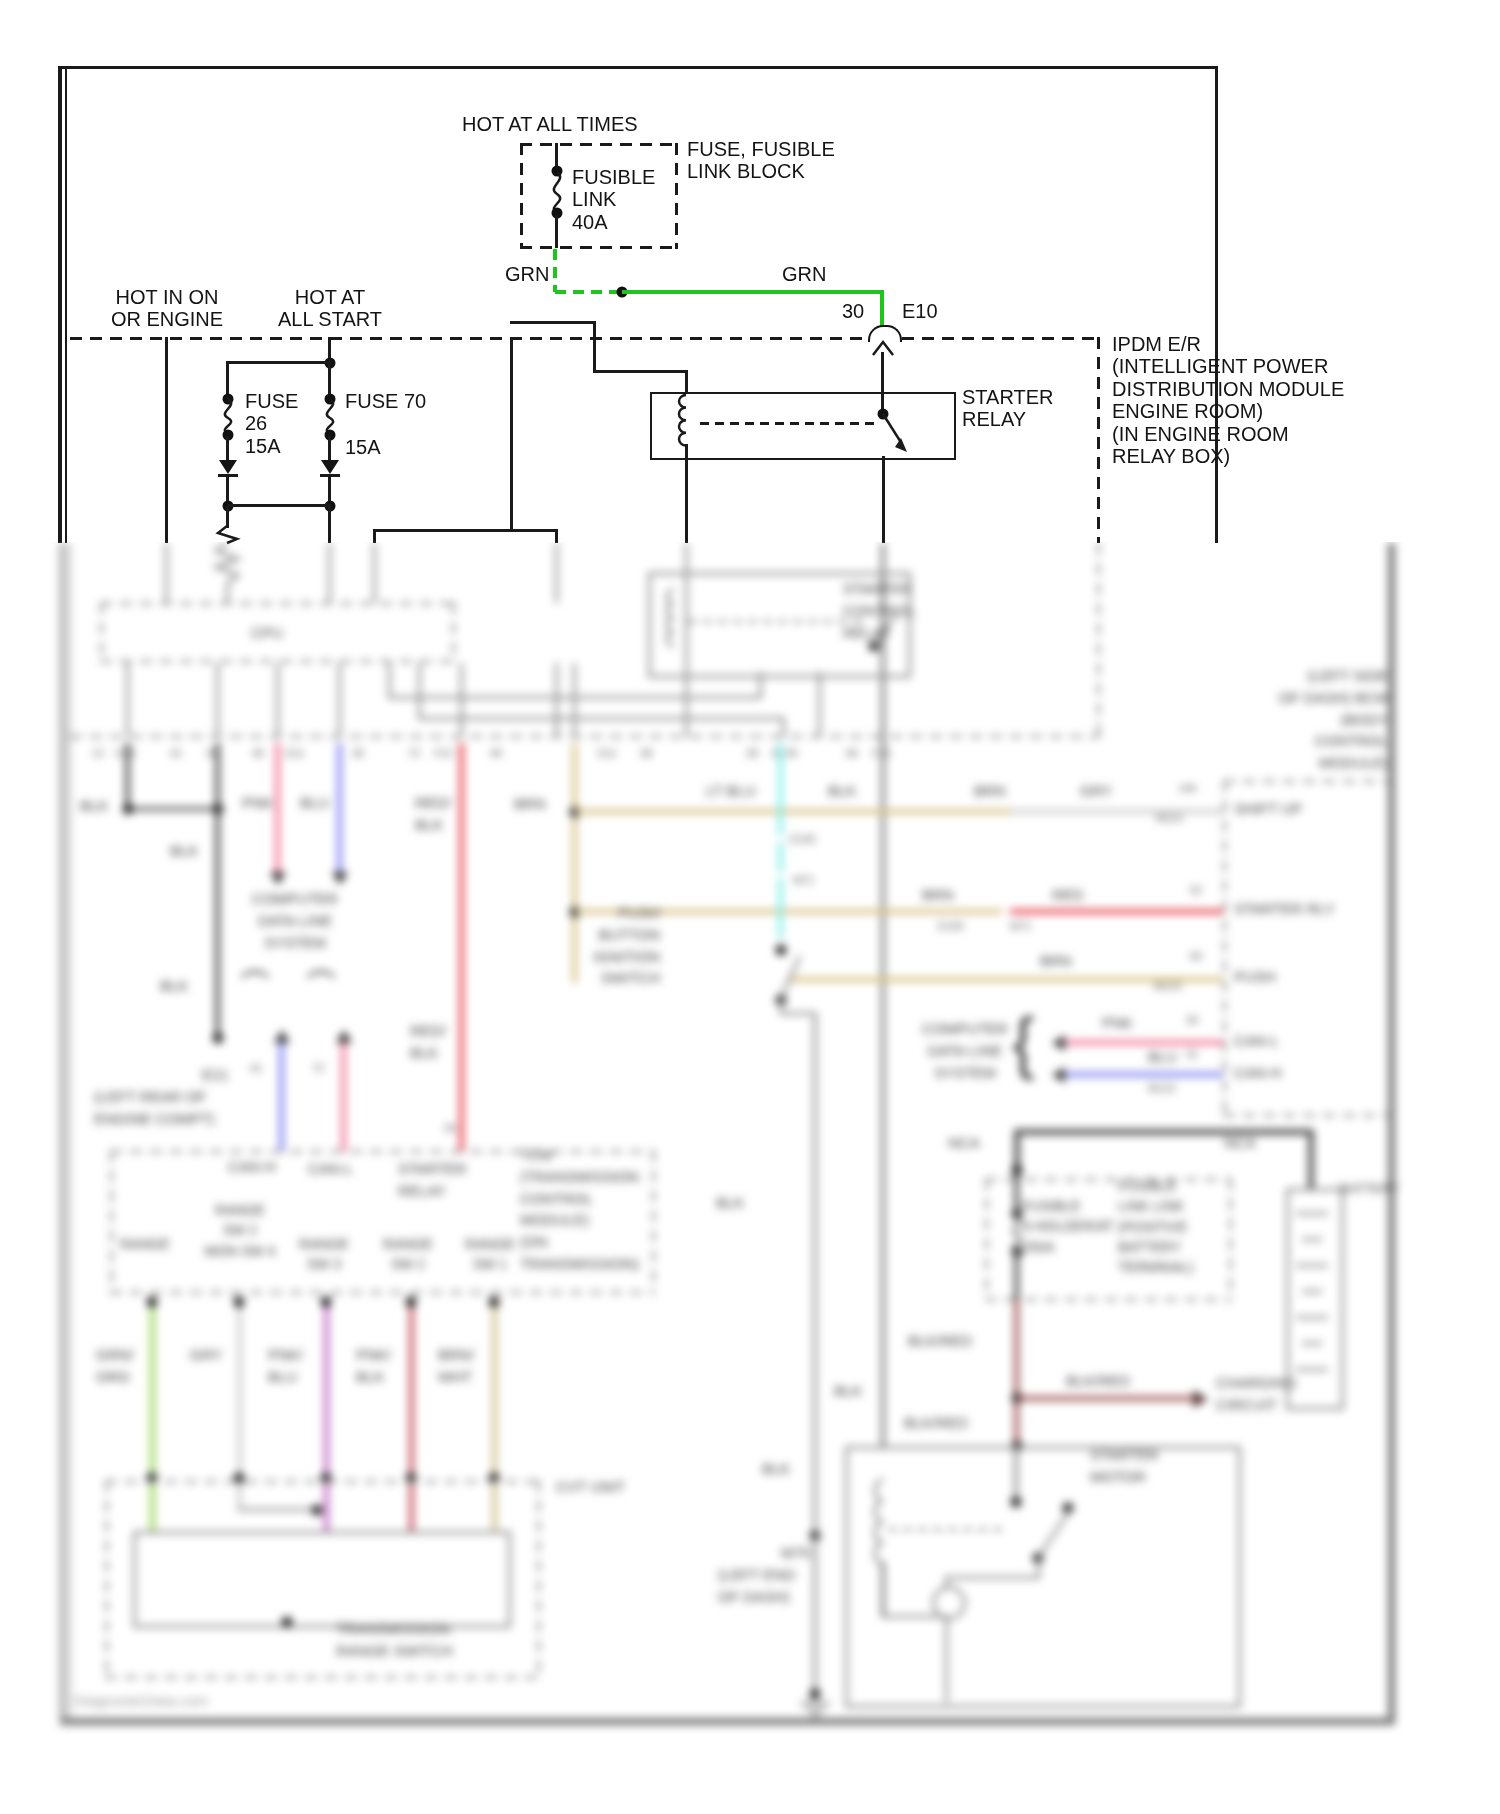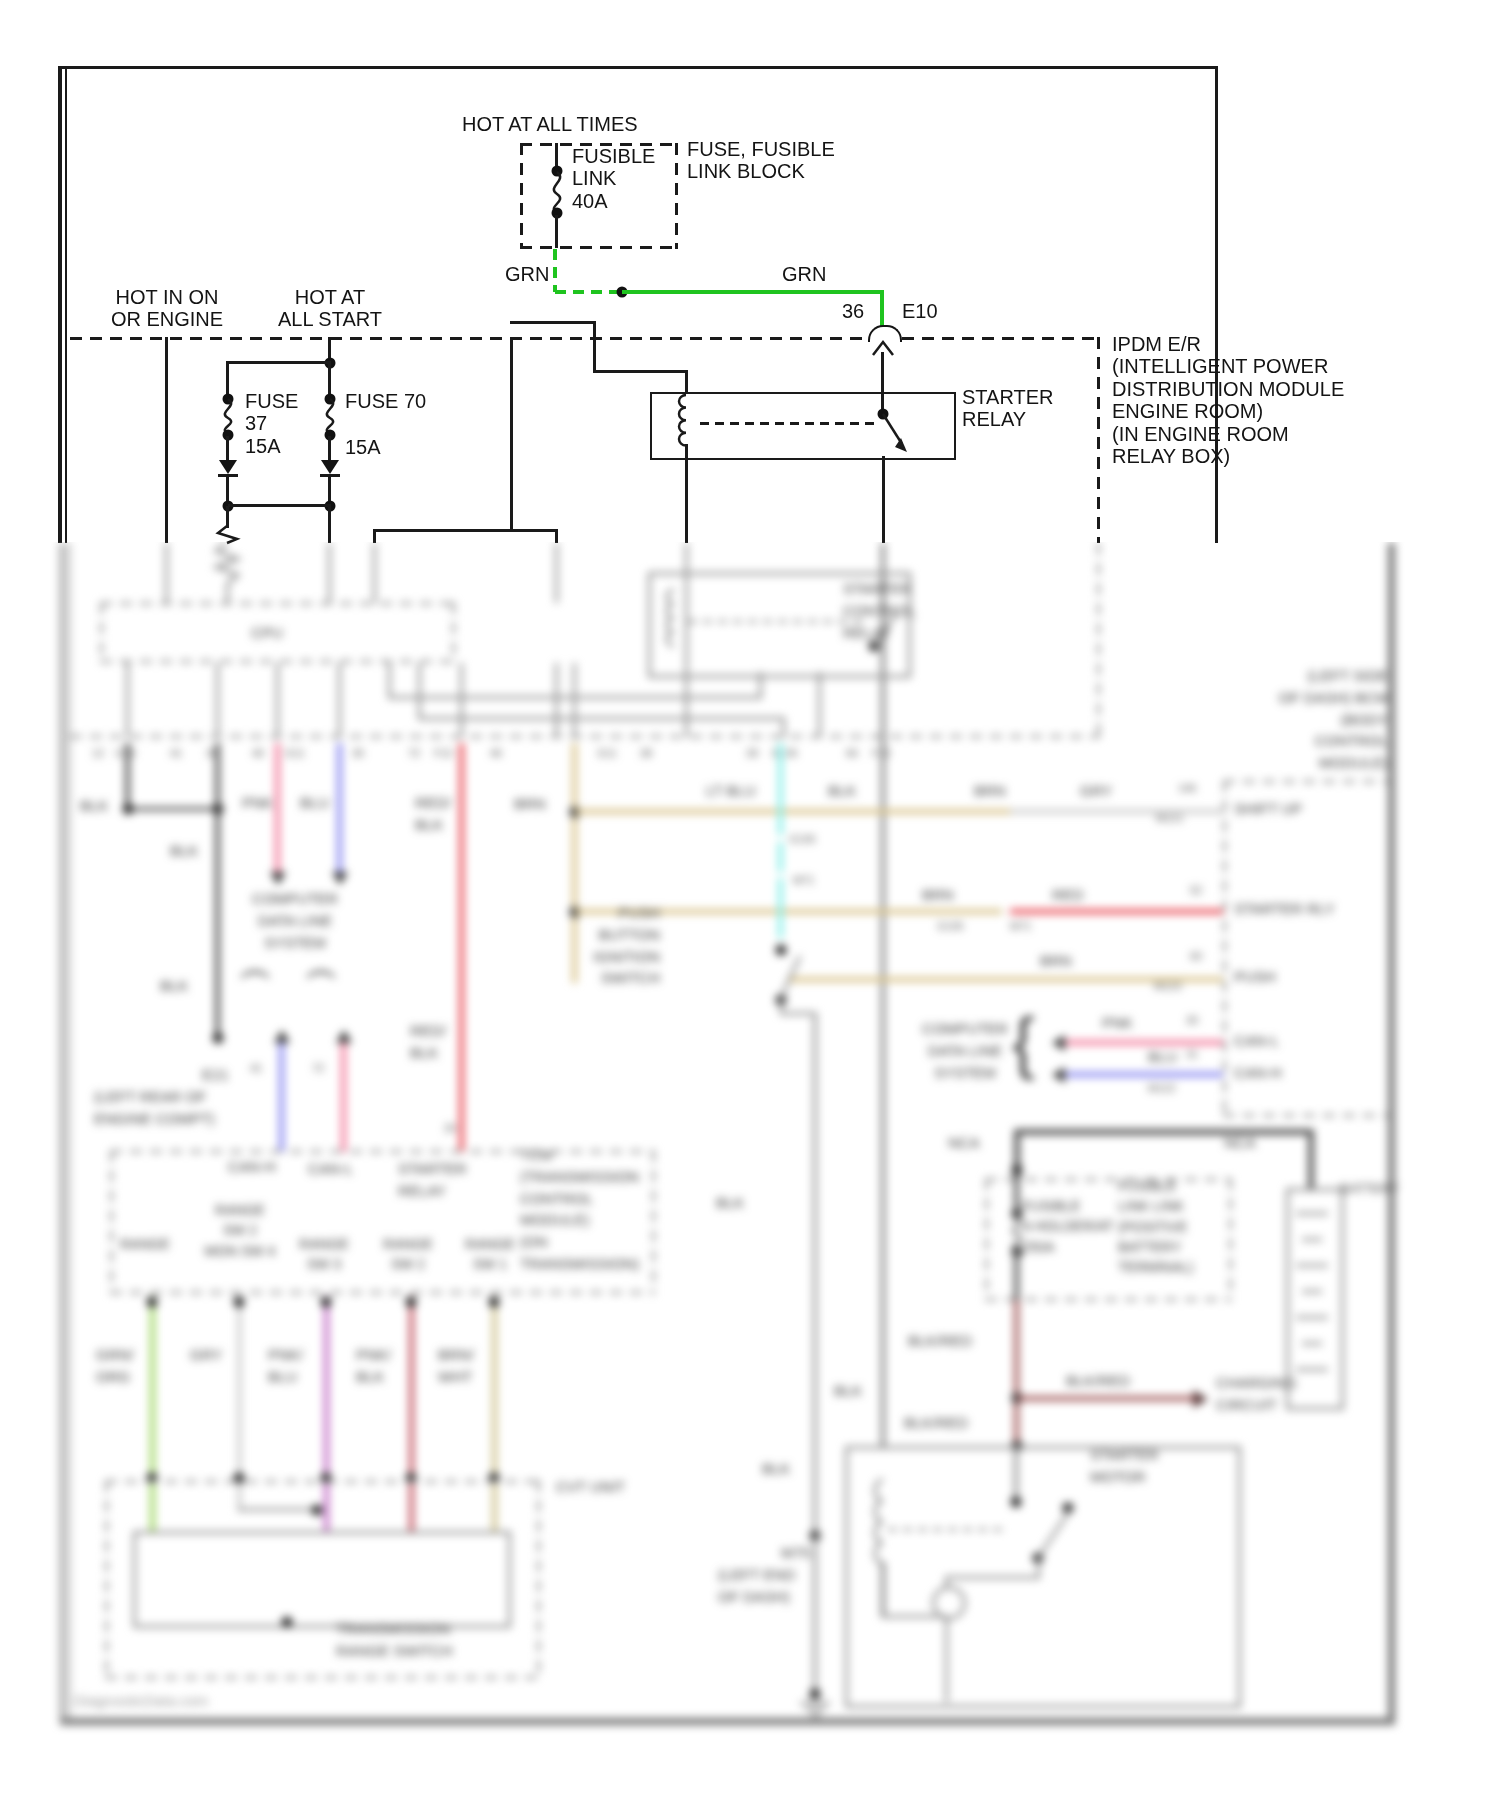--- a/index.html
+++ b/index.html
@@ -43,34 +43,34 @@
     <div class="dh" style="left:520px;top:246px;width:157px"></div>
     <div class="dv" style="left:520px;top:143px;height:106px"></div>
     <div class="dv" style="left:675px;top:143px;height:106px"></div>
     <div class="vl" style="left:555px;top:143px;width:3px;height:27px"></div>
     <div class="dt" style="left:557px;top:171px"></div>
     <svg style="left:546px;top:168px" width="22" height="46">
         <path d="M11,4 C22,12 0,19 11,26 C22,33 0,39 11,44" fill="none" stroke="#1a1a1a" stroke-width="2.5"></path>
       </svg>
     <div class="dt" style="left:557px;top:213px"></div>
     <div class="vl" style="left:555px;top:215px;width:3px;height:33px"></div>
-    <div class="lb" style="left:572px;top:145px">FUSIBLE
+    <div class="lb" style="left:572px;top:166px">FUSIBLE
 LINK
 40A</div>
     <div class="lb" style="left:687px;top:138px">FUSE, FUSIBLE
 LINK BLOCK</div>
 
     <div class="gdv" style="left:553px;top:249px;height:43px"></div>
     <div class="gdh" style="left:555px;top:290px;width:66px"></div>
     <div class="dt" style="left:622px;top:292px"></div>
     <div class="hl" style="left:622px;top:290px;width:262px;height:4px;background:#1fc41f"></div>
     <div class="vl" style="left:880px;top:290px;width:4px;height:36px;background:#1fc41f"></div>
     <div class="lb" style="left:505px;top:263px">GRN</div>
     <div class="lb" style="left:782px;top:263px">GRN</div>
-    <div class="lb" style="left:842px;top:300px">36</div>
+    <div class="lb" style="left:842px;top:300px">30</div>
     <div class="lb" style="left:902px;top:300px">E10</div>
     <div class="ab" style="left:868px;top:325px;width:30px;height:15px;border:2.5px solid #141414;border-bottom:none;border-radius:15px 15px 0 0"></div>
     <svg style="left:870px;top:338px" width="26" height="20">
         <path d="M3,17 L13,4 L23,17" fill="none" stroke="#1a1a1a" stroke-width="2.5"></path>
       </svg>
 
     <div class="lb c" style="left:167px;top:286px">HOT IN ON
 OR ENGINE</div>
     <div class="lb c" style="left:330px;top:286px">HOT AT
 ALL START</div>
@@ -105,21 +105,21 @@
     <div class="ab" style="left:219px;top:460px;width:0;height:0;border-left:9px solid transparent;border-right:9px solid transparent;border-top:14px solid #141414"></div>
     <div class="ab" style="left:321px;top:460px;width:0;height:0;border-left:9px solid transparent;border-right:9px solid transparent;border-top:14px solid #141414"></div>
     <div class="hl" style="left:218px;top:474px;width:20px;height:3px"></div>
     <div class="hl" style="left:320px;top:474px;width:20px;height:3px"></div>
     <div class="vl" style="left:226px;top:477px;width:3px;height:29px"></div>
     <div class="vl" style="left:328px;top:477px;width:3px;height:29px"></div>
     <div class="dt" style="left:228px;top:506px"></div>
     <div class="dt" style="left:330px;top:506px"></div>
     <div class="hl" style="left:228px;top:504px;width:103px;height:3px"></div>
     <div class="lb" style="left:245px;top:390px">FUSE
-37
+26
 15A</div>
     <div class="lb" style="left:345px;top:390px">FUSE 70</div>
     <div class="lb" style="left:345px;top:436px">15A</div>
     <div class="vl" style="left:226px;top:506px;width:3px;height:22px"></div>
     <svg style="left:216px;top:526px" width="24" height="18">
         <path d="M11,0 L2,7 L21,13 L11,17" fill="none" stroke="#1a1a1a" stroke-width="2.5"></path>
       </svg>
     <div class="vl" style="left:328px;top:506px;width:3px;height:37px"></div>
 
     <div class="vl" style="left:510px;top:337px;width:3px;height:195px"></div>

